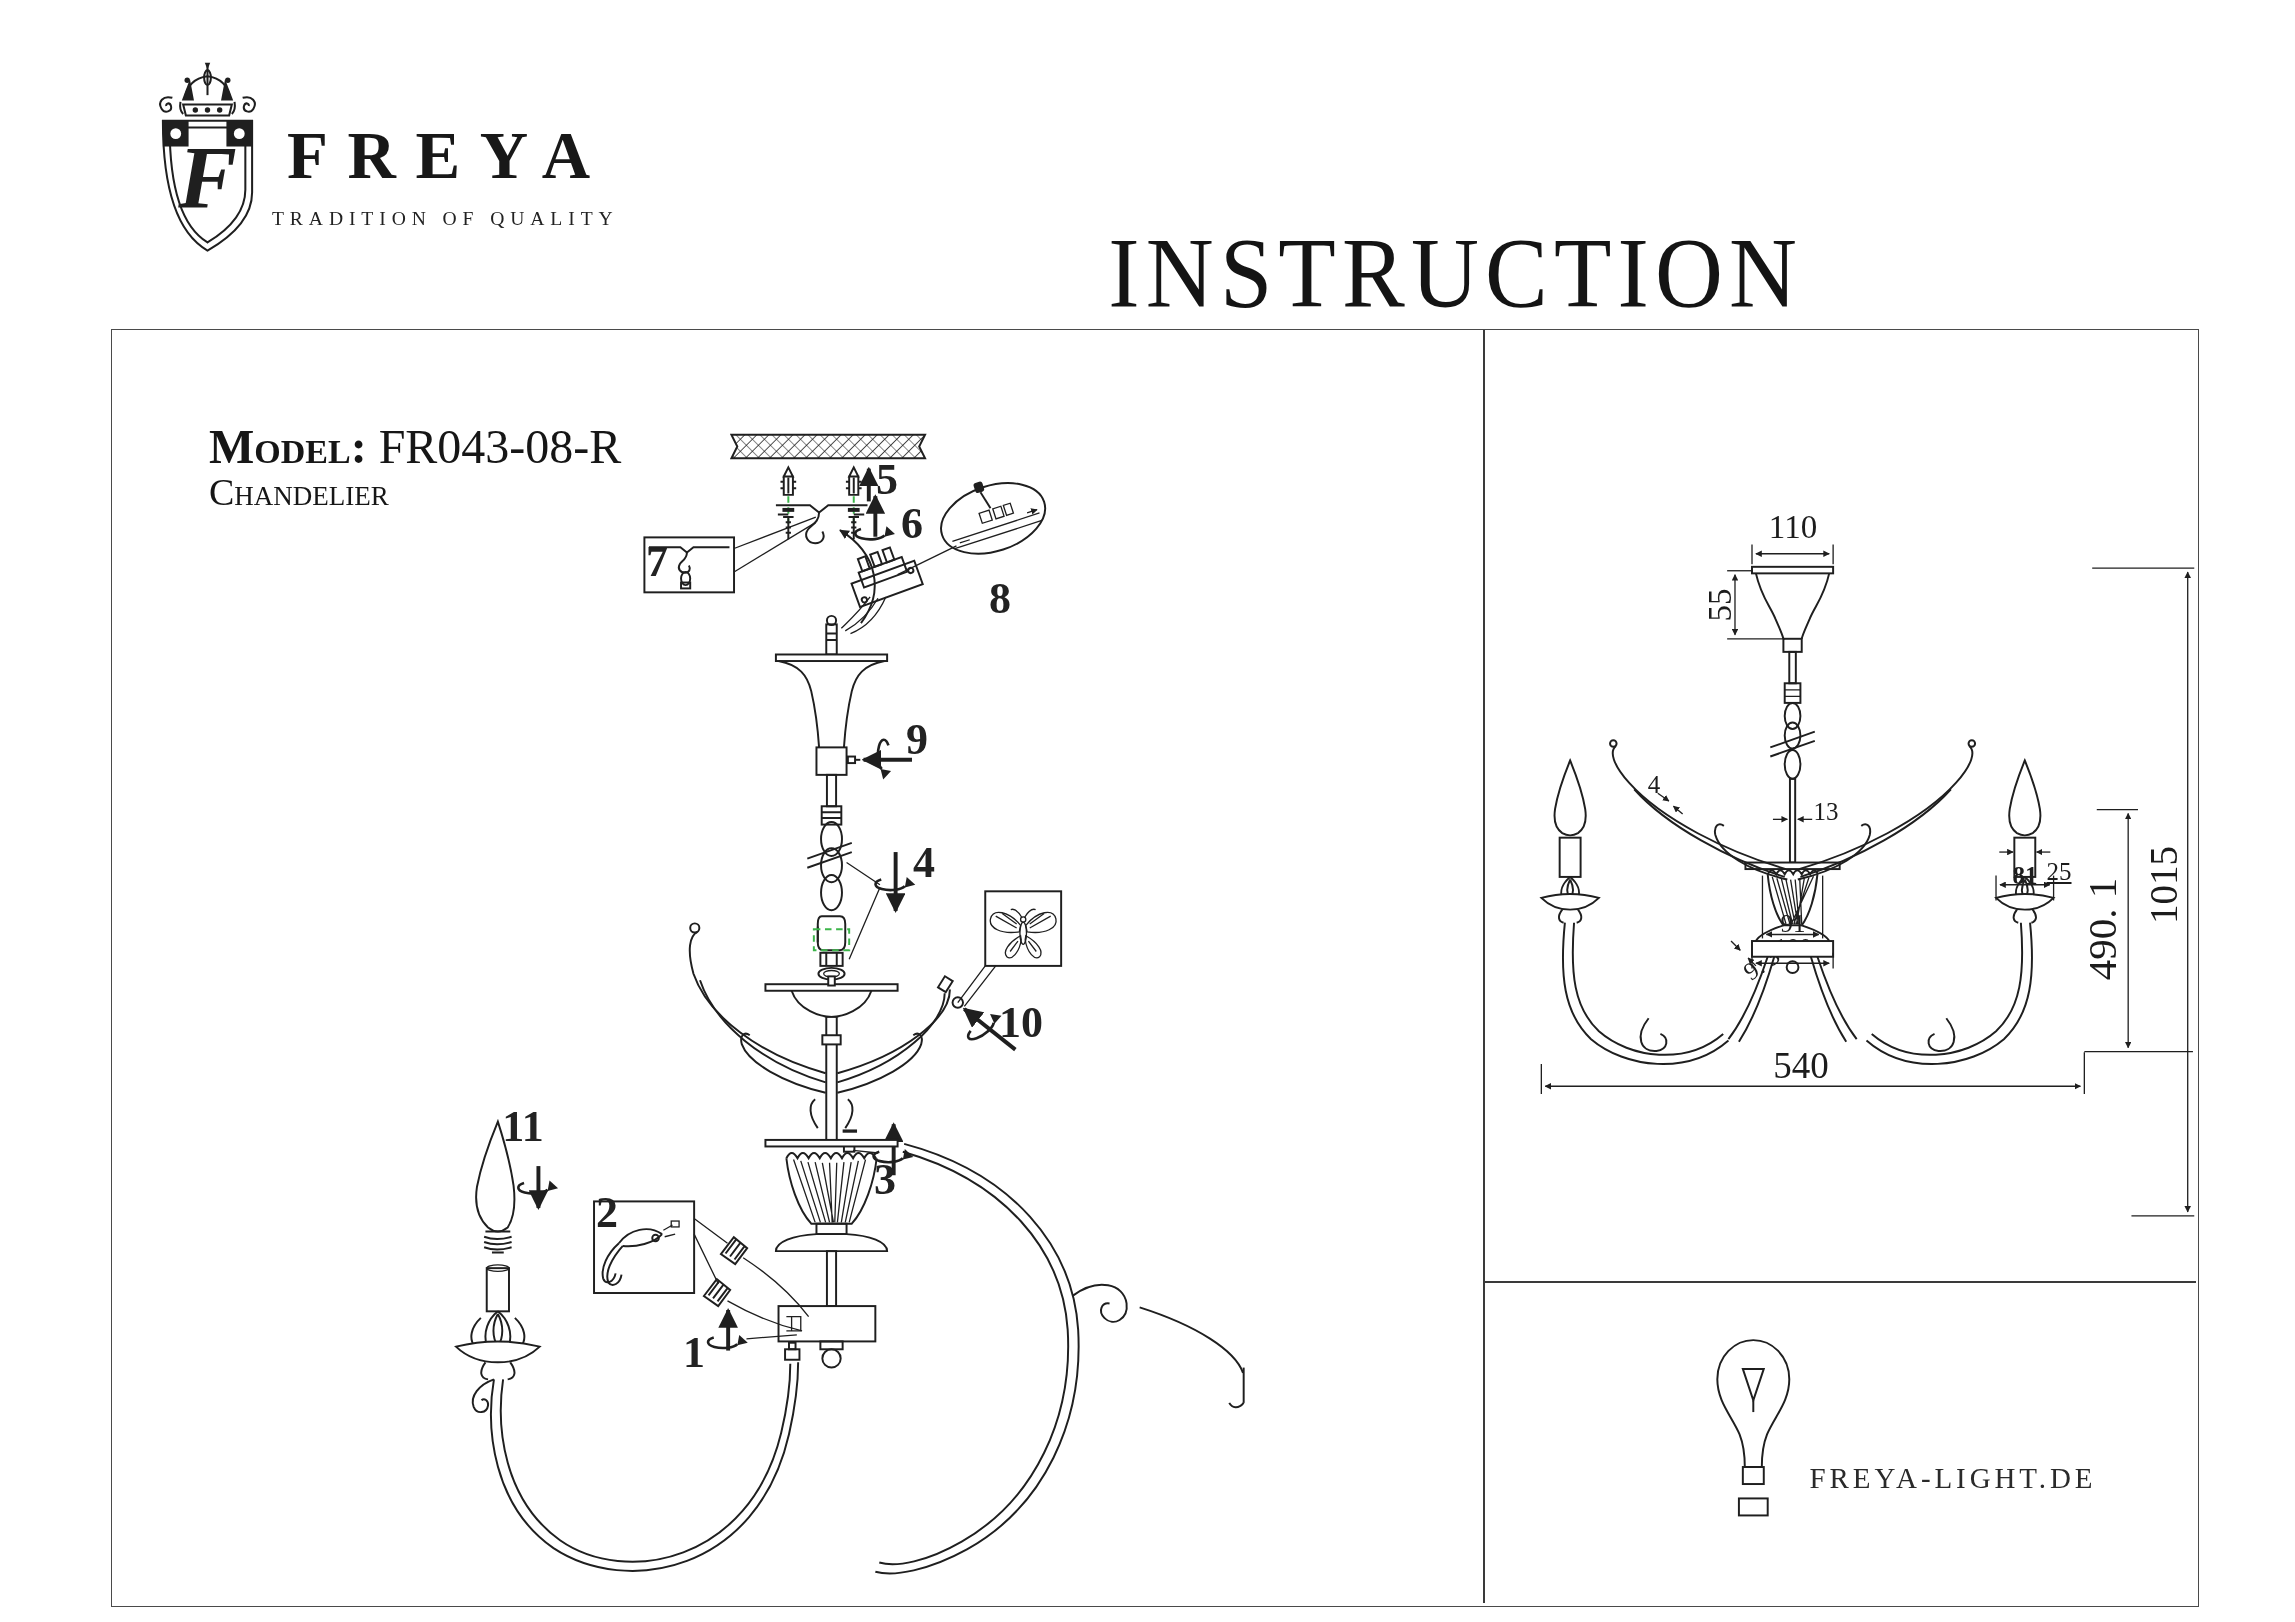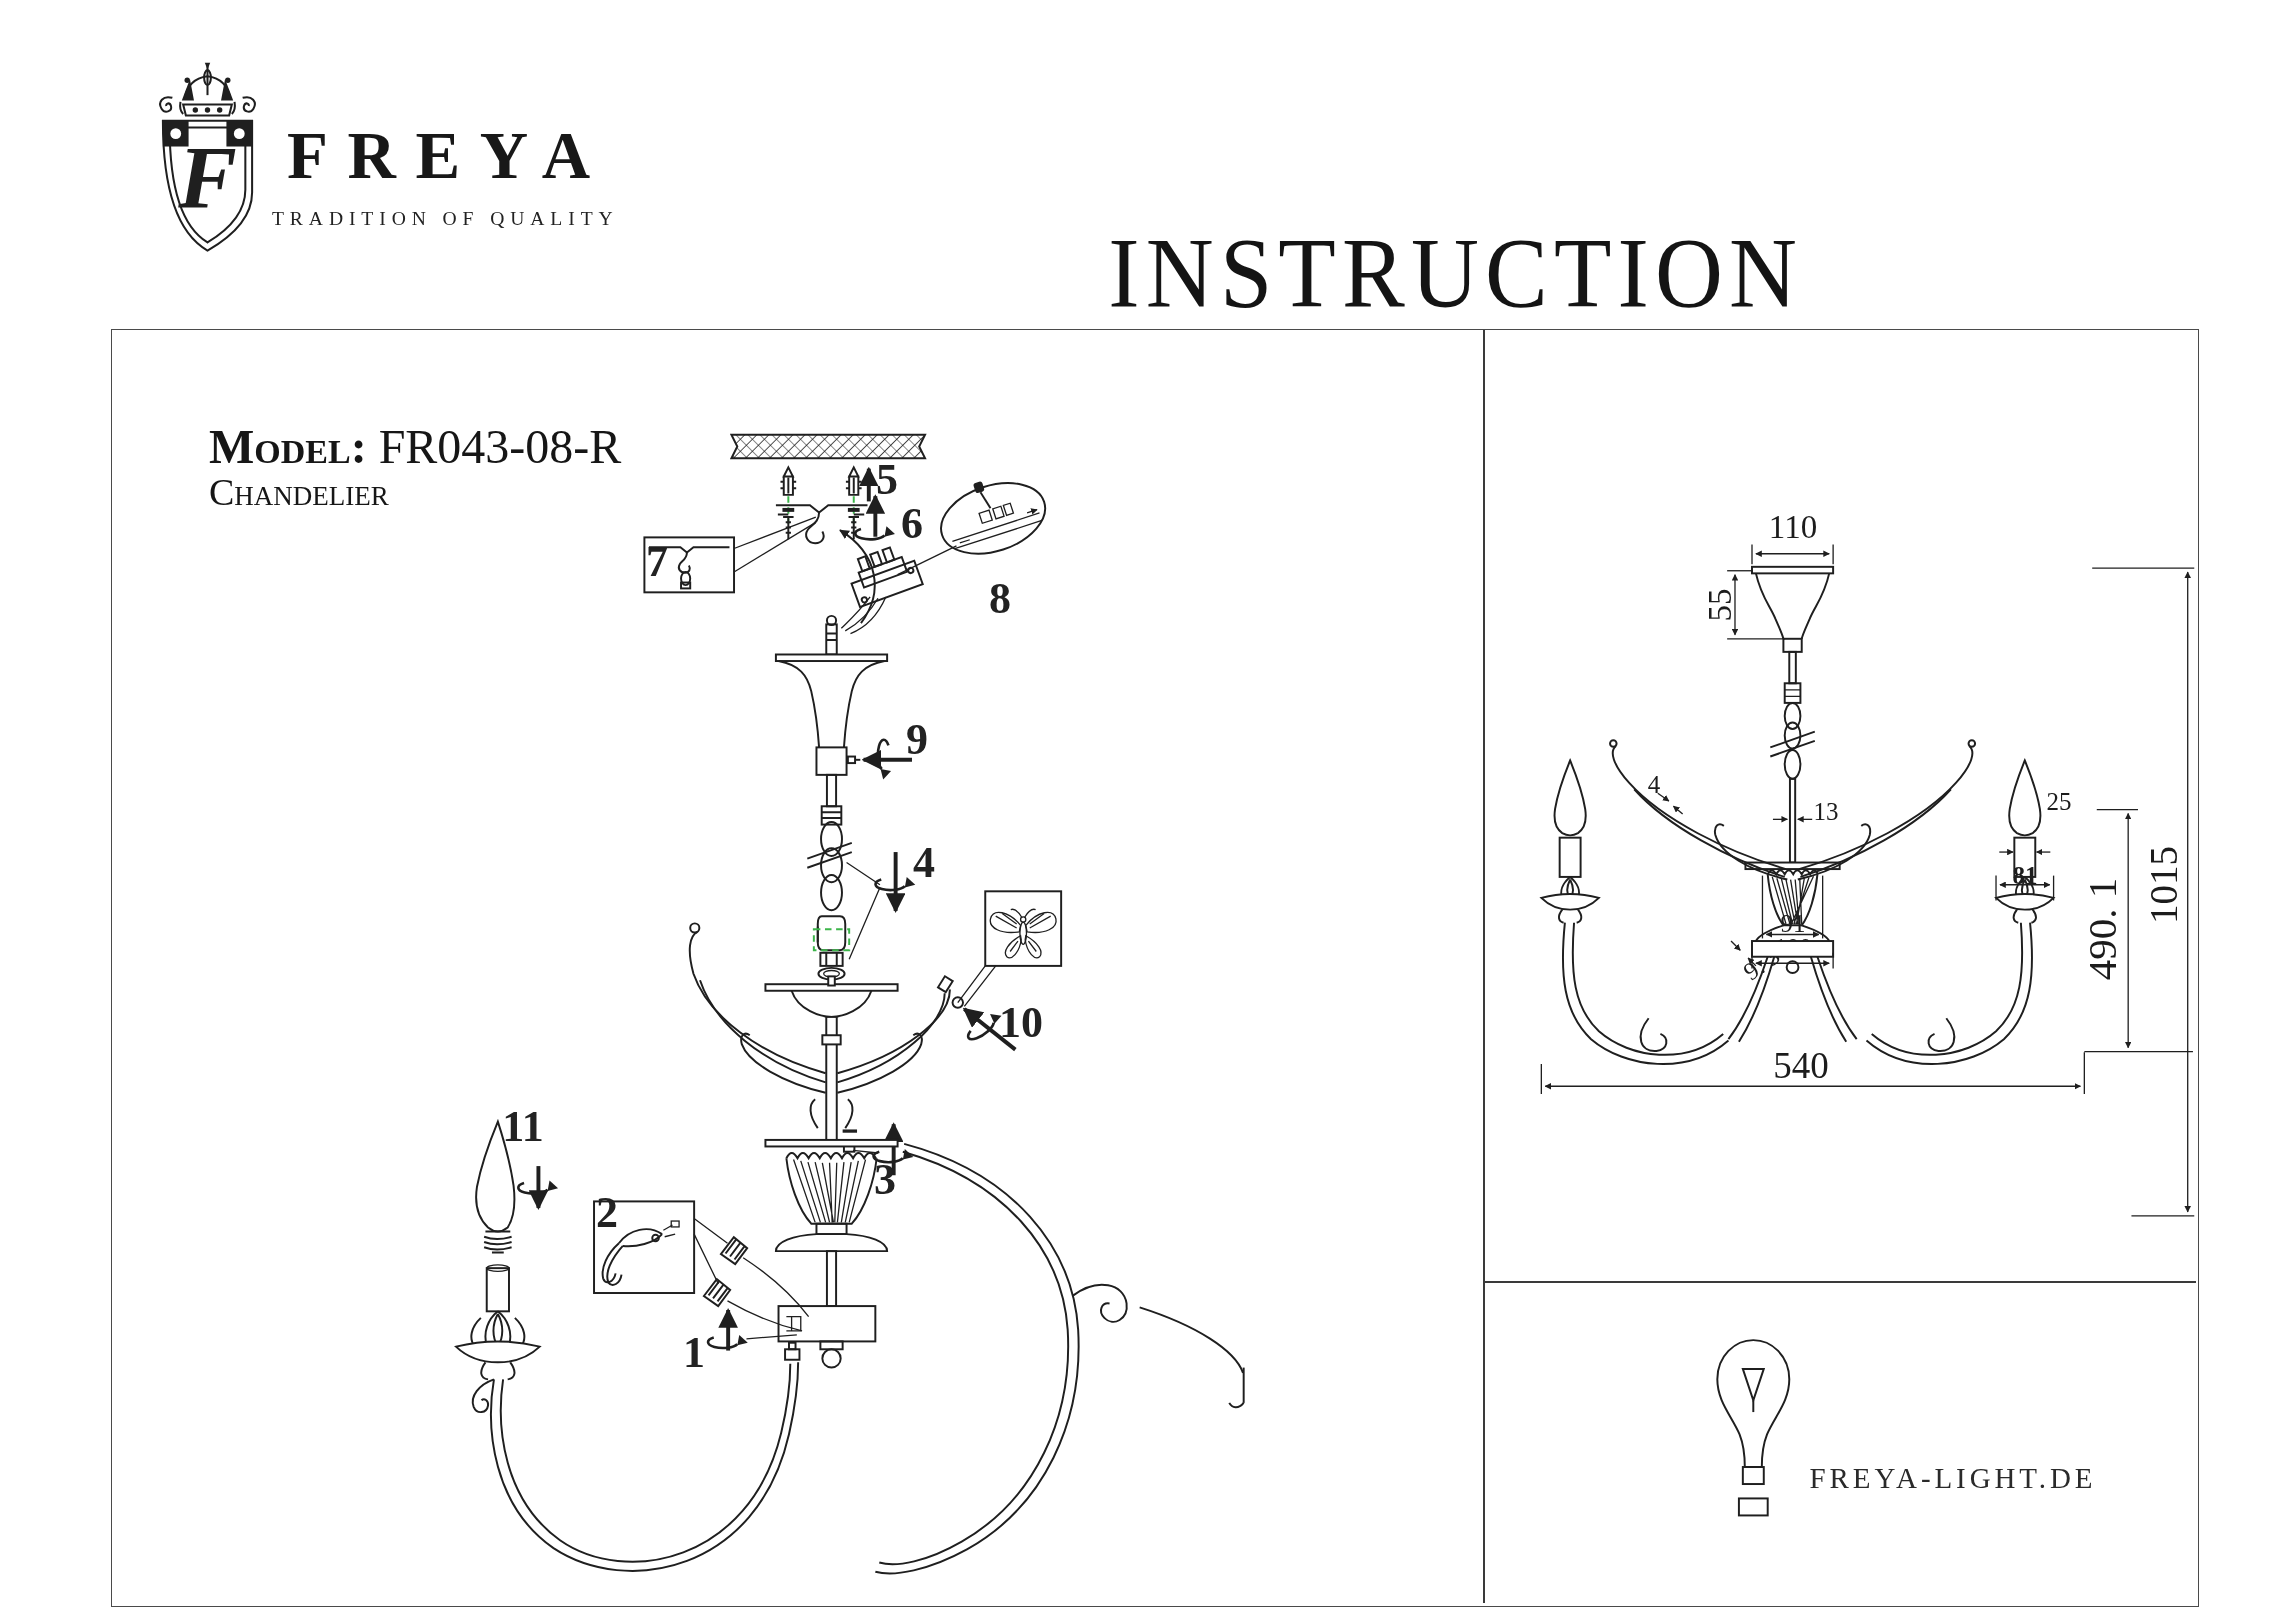--- a/index.html
+++ b/index.html
@@ -96,21 +96,21 @@
   <div class="abs ctr step" style="left:1021px;top:1022px;">10</div>
   <div class="abs ctr step" style="left:885px;top:1179px;">3</div>
   <div class="abs ctr step" style="left:607px;top:1212px;">2</div>
   <div class="abs ctr step" style="left:694px;top:1352px;">1</div>
   <div class="abs ctr step" style="left:523px;top:1126px;">11</div>
 
   <div class="abs ctr dim" style="left:1793px;top:527px;">110</div>
   <div class="abs rot dim" style="left:1720px;top:605px;">55</div>
   <div class="abs ctr dim small" style="left:1826px;top:812px;">13</div>
   <div class="abs ctr dim small" style="left:1654px;top:785px;">4</div>
-  <div class="abs ctr dim small" style="left:2059px;top:802px;">25</div>
+  <div class="abs ctr dim small" style="left:2059px;top:872px;text-decoration:underline;">25</div>
   <div class="abs ctr dim small" style="left:2025px;top:876px;font-weight:bold;">81</div>
   <div class="abs ctr dim small" style="left:1793px;top:924px;">91</div>
   <div class="abs ctr dim small" style="left:1793px;top:948px;">100</div>
   <div class="abs dim small" style="left:1743px;top:950px;transform:rotate(-35deg);">9. 3</div>
   <div class="abs rot dim" style="left:2102px;top:929px;font-size:41px;">490. 1</div>
   <div class="abs rot dim" style="left:2163px;top:885px;font-size:39px;">1015</div>
   <div class="abs ctr dim" style="left:1801px;top:1065px;font-size:37px;">540</div>
 
   <div class="abs ctr" id="site" style="left:1953px;top:1478px;">FREYA-LIGHT.DE</div>
 

